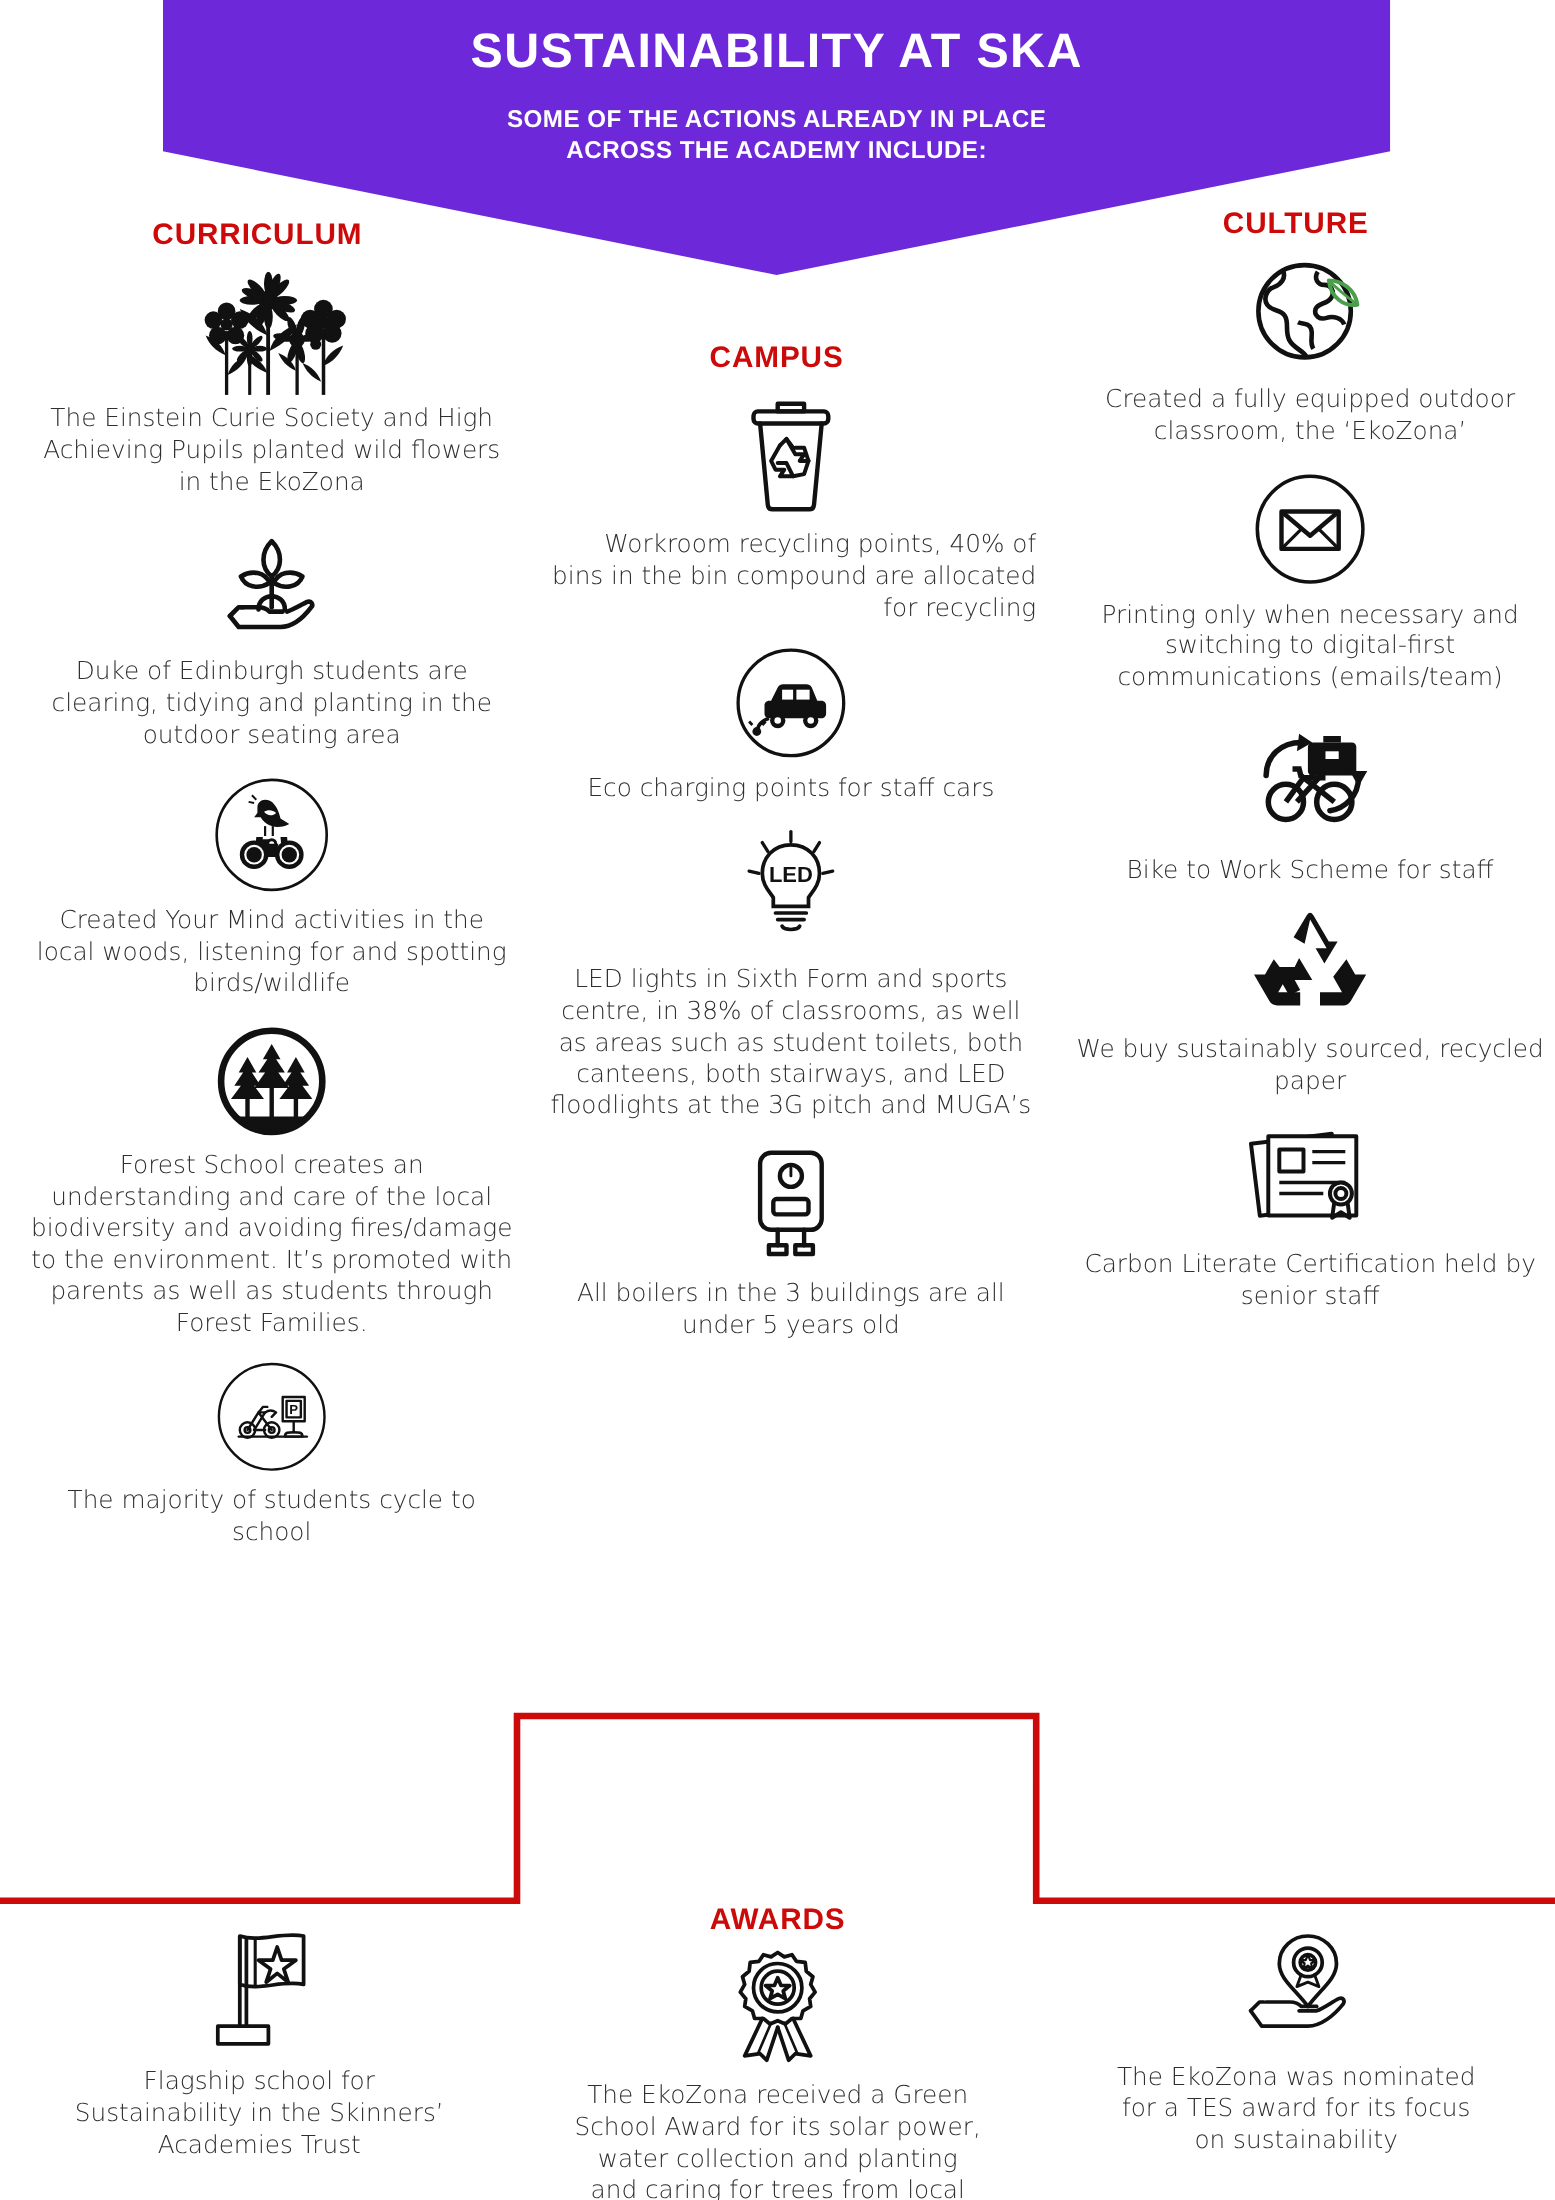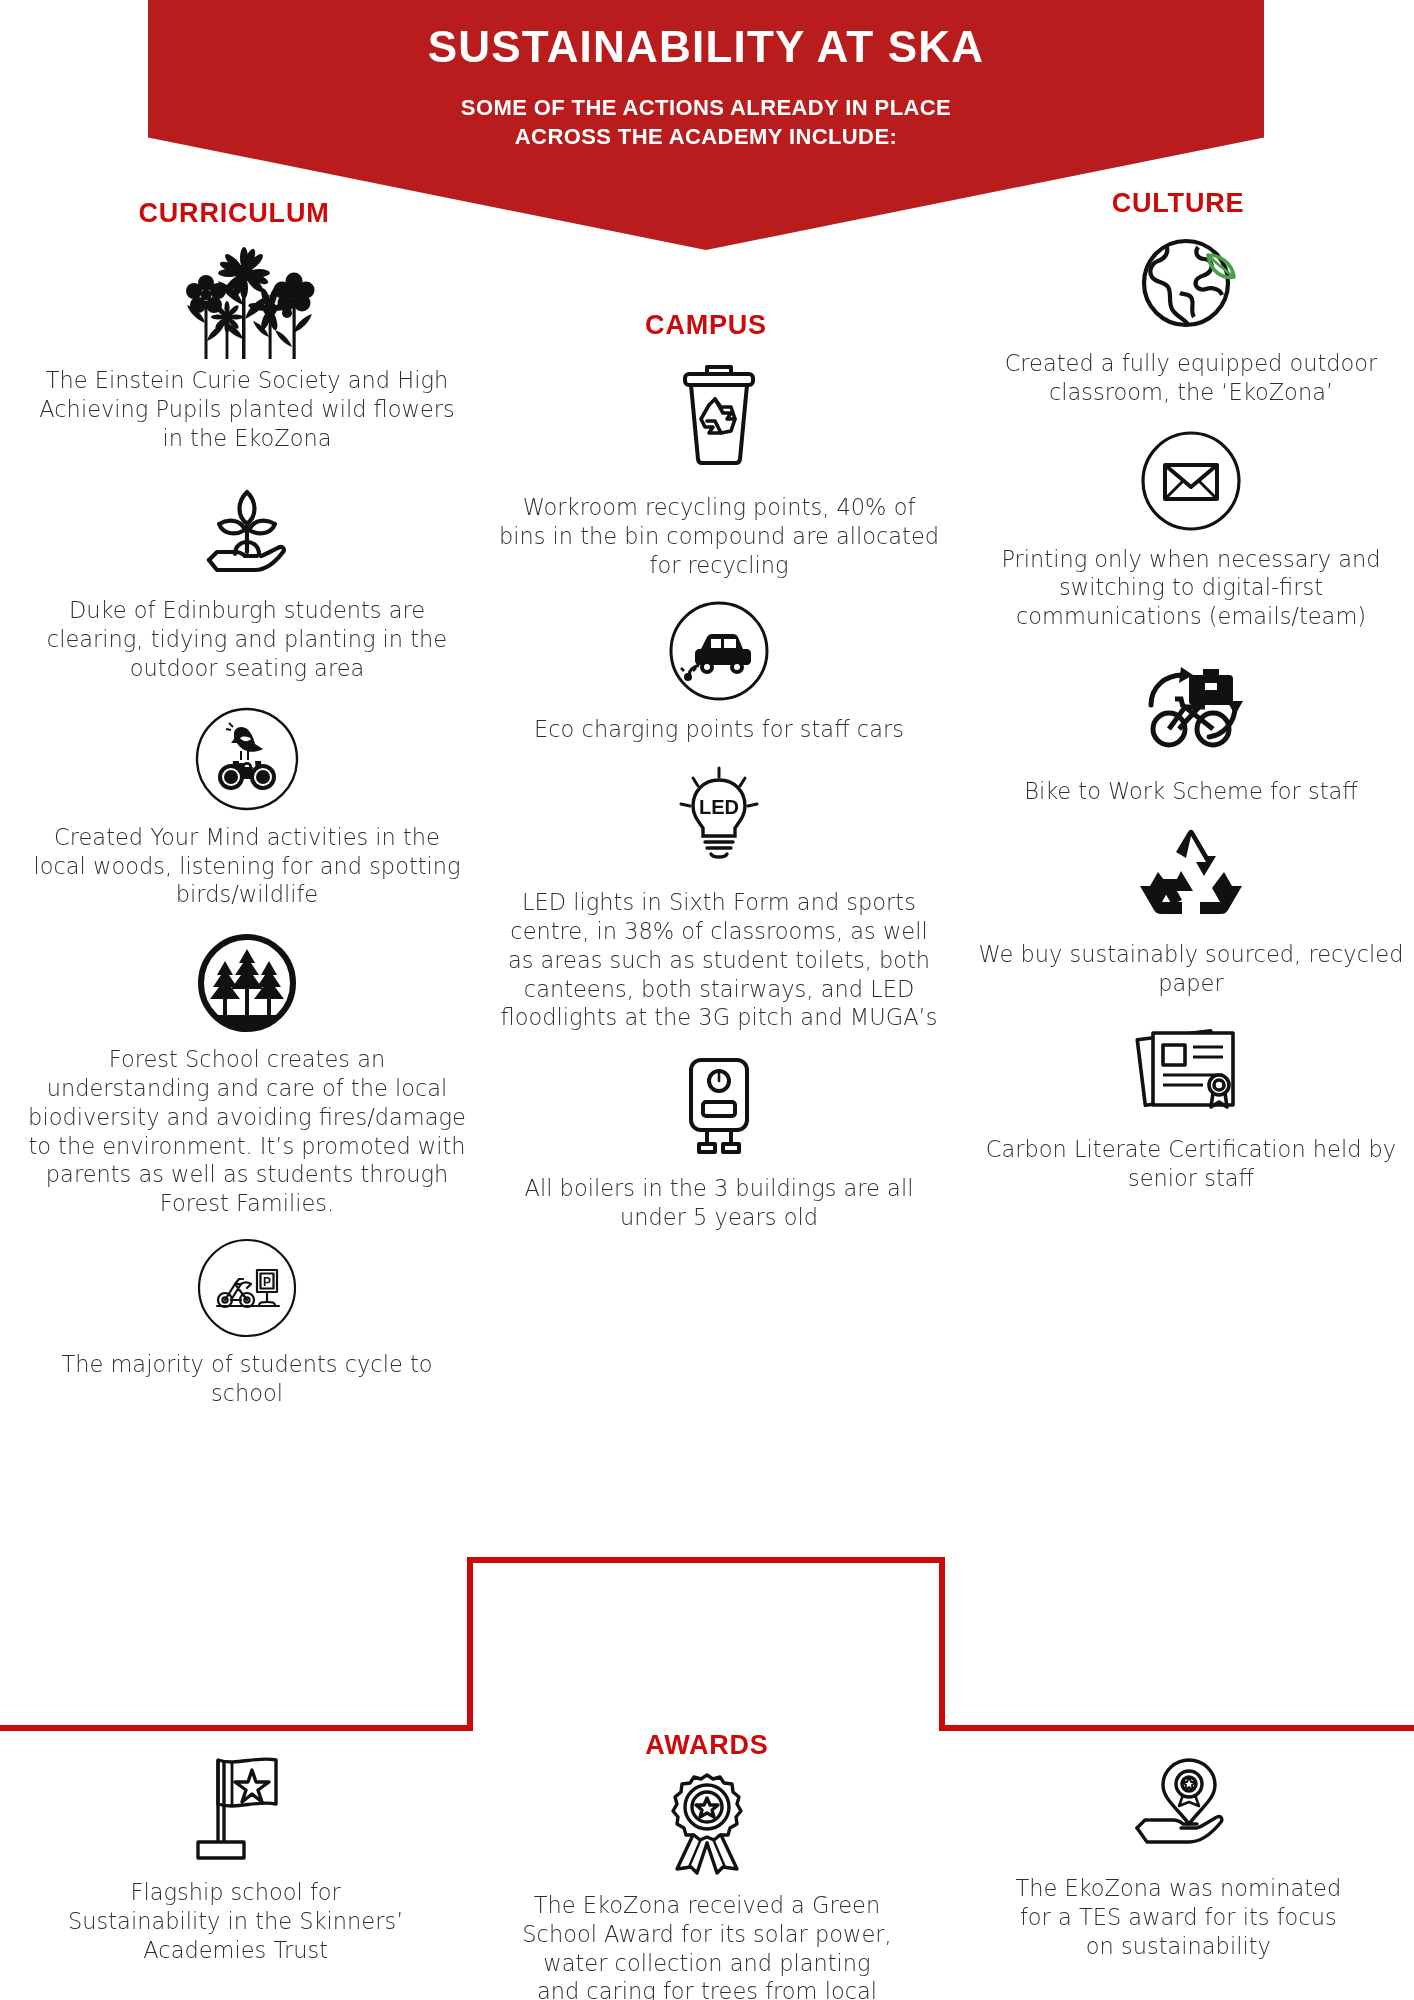--- a/index.html
+++ b/index.html
@@ -14,21 +14,21 @@
     color: #2b2b2b;
   }
 
   
   #banner {
     position: absolute;
     left: 148px;
     top: 0;
     width: 1116px;
     height: 250px;
-    background: #b91c1c;
+    background: #6d28d9;
     clip-path: polygon(0 0, 100% 0, 100% 55%, 50% 100%, 0 55%);
     z-index: 5;
     text-align: center;
     padding-top: 22px;
   }
   #banner-title {
     color: #ffffff;
     font-size: 44px;
     font-weight: bold;
     letter-spacing: 1.2px;
@@ -309,21 +309,21 @@
         <rect x="20" y="17" width="68" height="11" rx="4"></rect>
         <path d="M26 28 L33 102 C33.3 105 35 106 37 106 L71 106 C73 106 74.7 105 75 102 L82 28"></path>
         <g stroke-width="3.6">
           <path d="M44 48 L50 42 L56 50"></path>
           <path d="M50 42 L58 56 L66 56 L62 62 L70 62 L66 50 L58 50"></path>
           <path d="M44 48 L36 62 L40 70 L48 70 L44 76 L56 76 L50 64 L42 64"></path>
           <path d="M70 62 L66 74 L56 76"></path>
         </g>
       </svg>
     </div>
-    <div class="item-caption" style="margin-top:24px;">Workroom recycling points, 40% of bins in the bin compound are allocated for recycling</div>
+    <div class="item-caption" style="margin-top:12px;text-align:right;">Workroom recycling points, 40% of bins in the bin compound are allocated for recycling</div>
   </div>
 
   <div class="item" style="margin-top:20px;">
     <div class="icon-wrap">
       <svg width="104" height="104" viewBox="0 0 104 104">
         <circle cx="52" cy="52" r="48" fill="none" stroke="#111" stroke-width="3"></circle>
         <g fill="#111">
           <path d="M34 50 L40 38 C41 36 43 35 45 35 L66 35 C68 35 70 36 71 38 L76 50 L80 50 C82 50 84 52 84 54 L84 62 C84 64 82 66 80 66 L32 66 C30 66 28 64 28 62 L28 54 C28 52 30 50 32 50 Z"></path>
           <rect x="44" y="40" width="10" height="9" fill="#fff"></rect>
           <rect x="57" y="40" width="12" height="9" fill="#fff"></rect>

